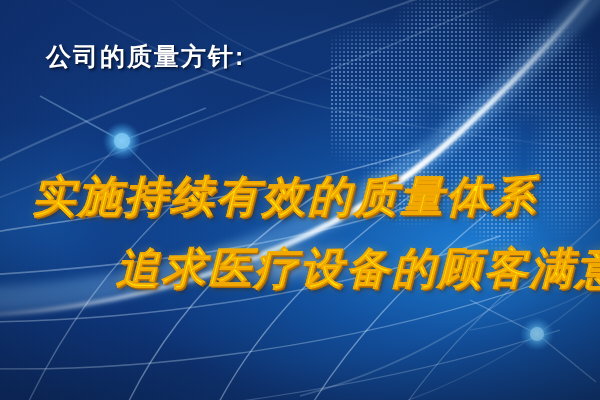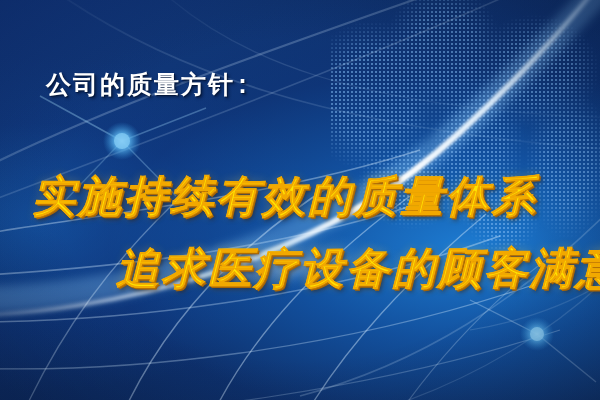--- a/index.html
+++ b/index.html
@@ -88,30 +88,29 @@
 
   
   .text-stack {
     position: absolute;
     inset: 0;
   }
 
   .heading-line {
     position: absolute;
     left: 46px;
-    top: 68px;
+    top: 40px;
     font-size: 25px;
     font-weight: bold;
     letter-spacing: 2px;
     color: #ffffff;
     text-shadow:
       1px 1px 0 rgba(4,22,56,0.85),
       2px 2px 3px rgba(3,16,44,0.70);
     white-space: nowrap;
-    font-family: Liberation Mono, monospace;
   }
 
   .slogan {
     position: absolute;
     white-space: nowrap;
     font-weight: bold;
     font-style: italic;
     font-size: 43px;
     letter-spacing: 3px;
     color: #ffe400;

